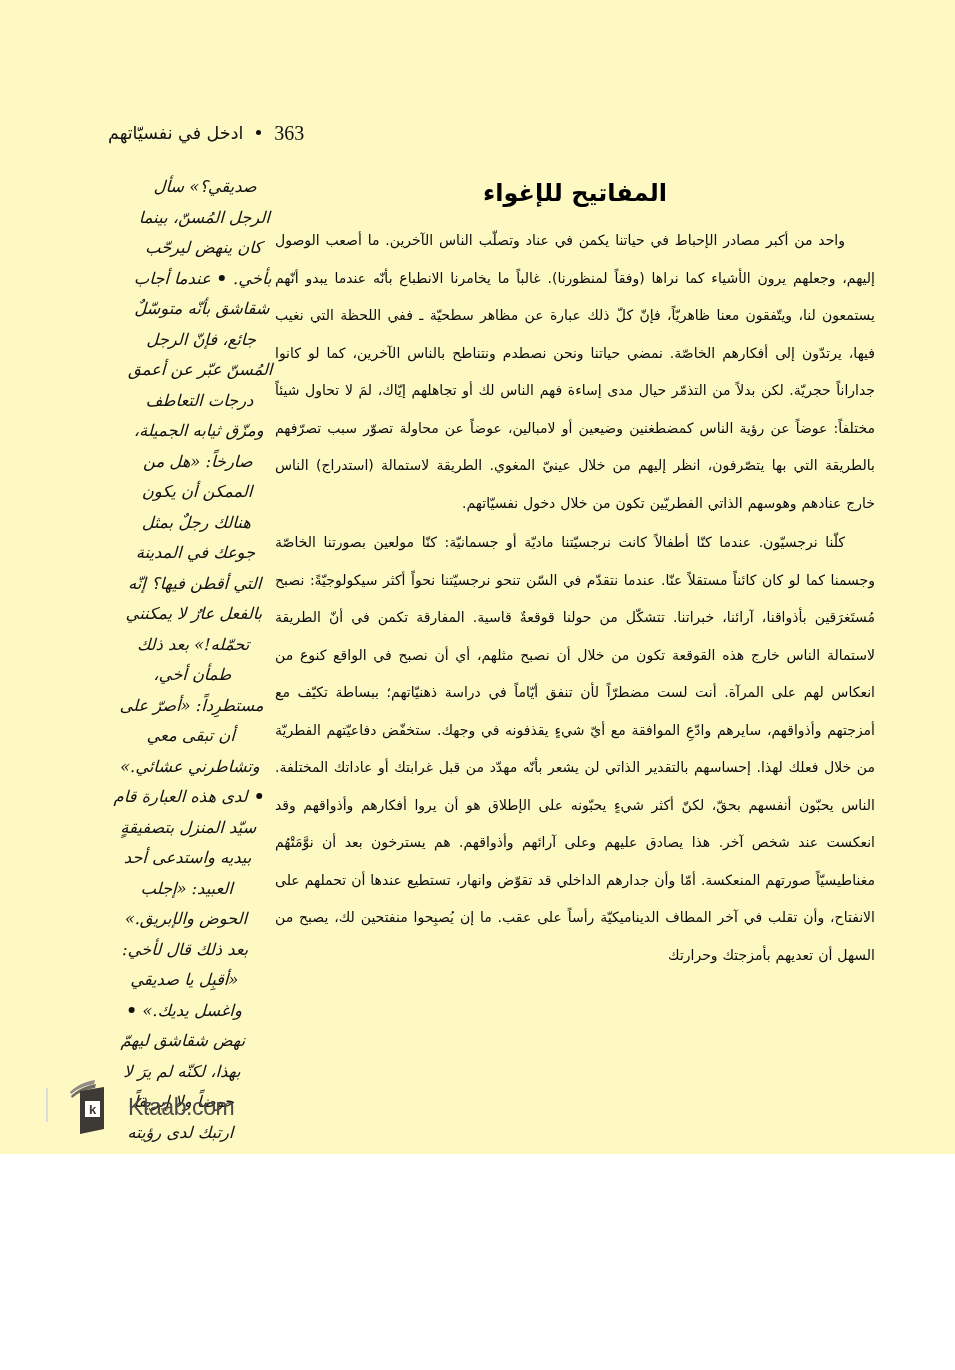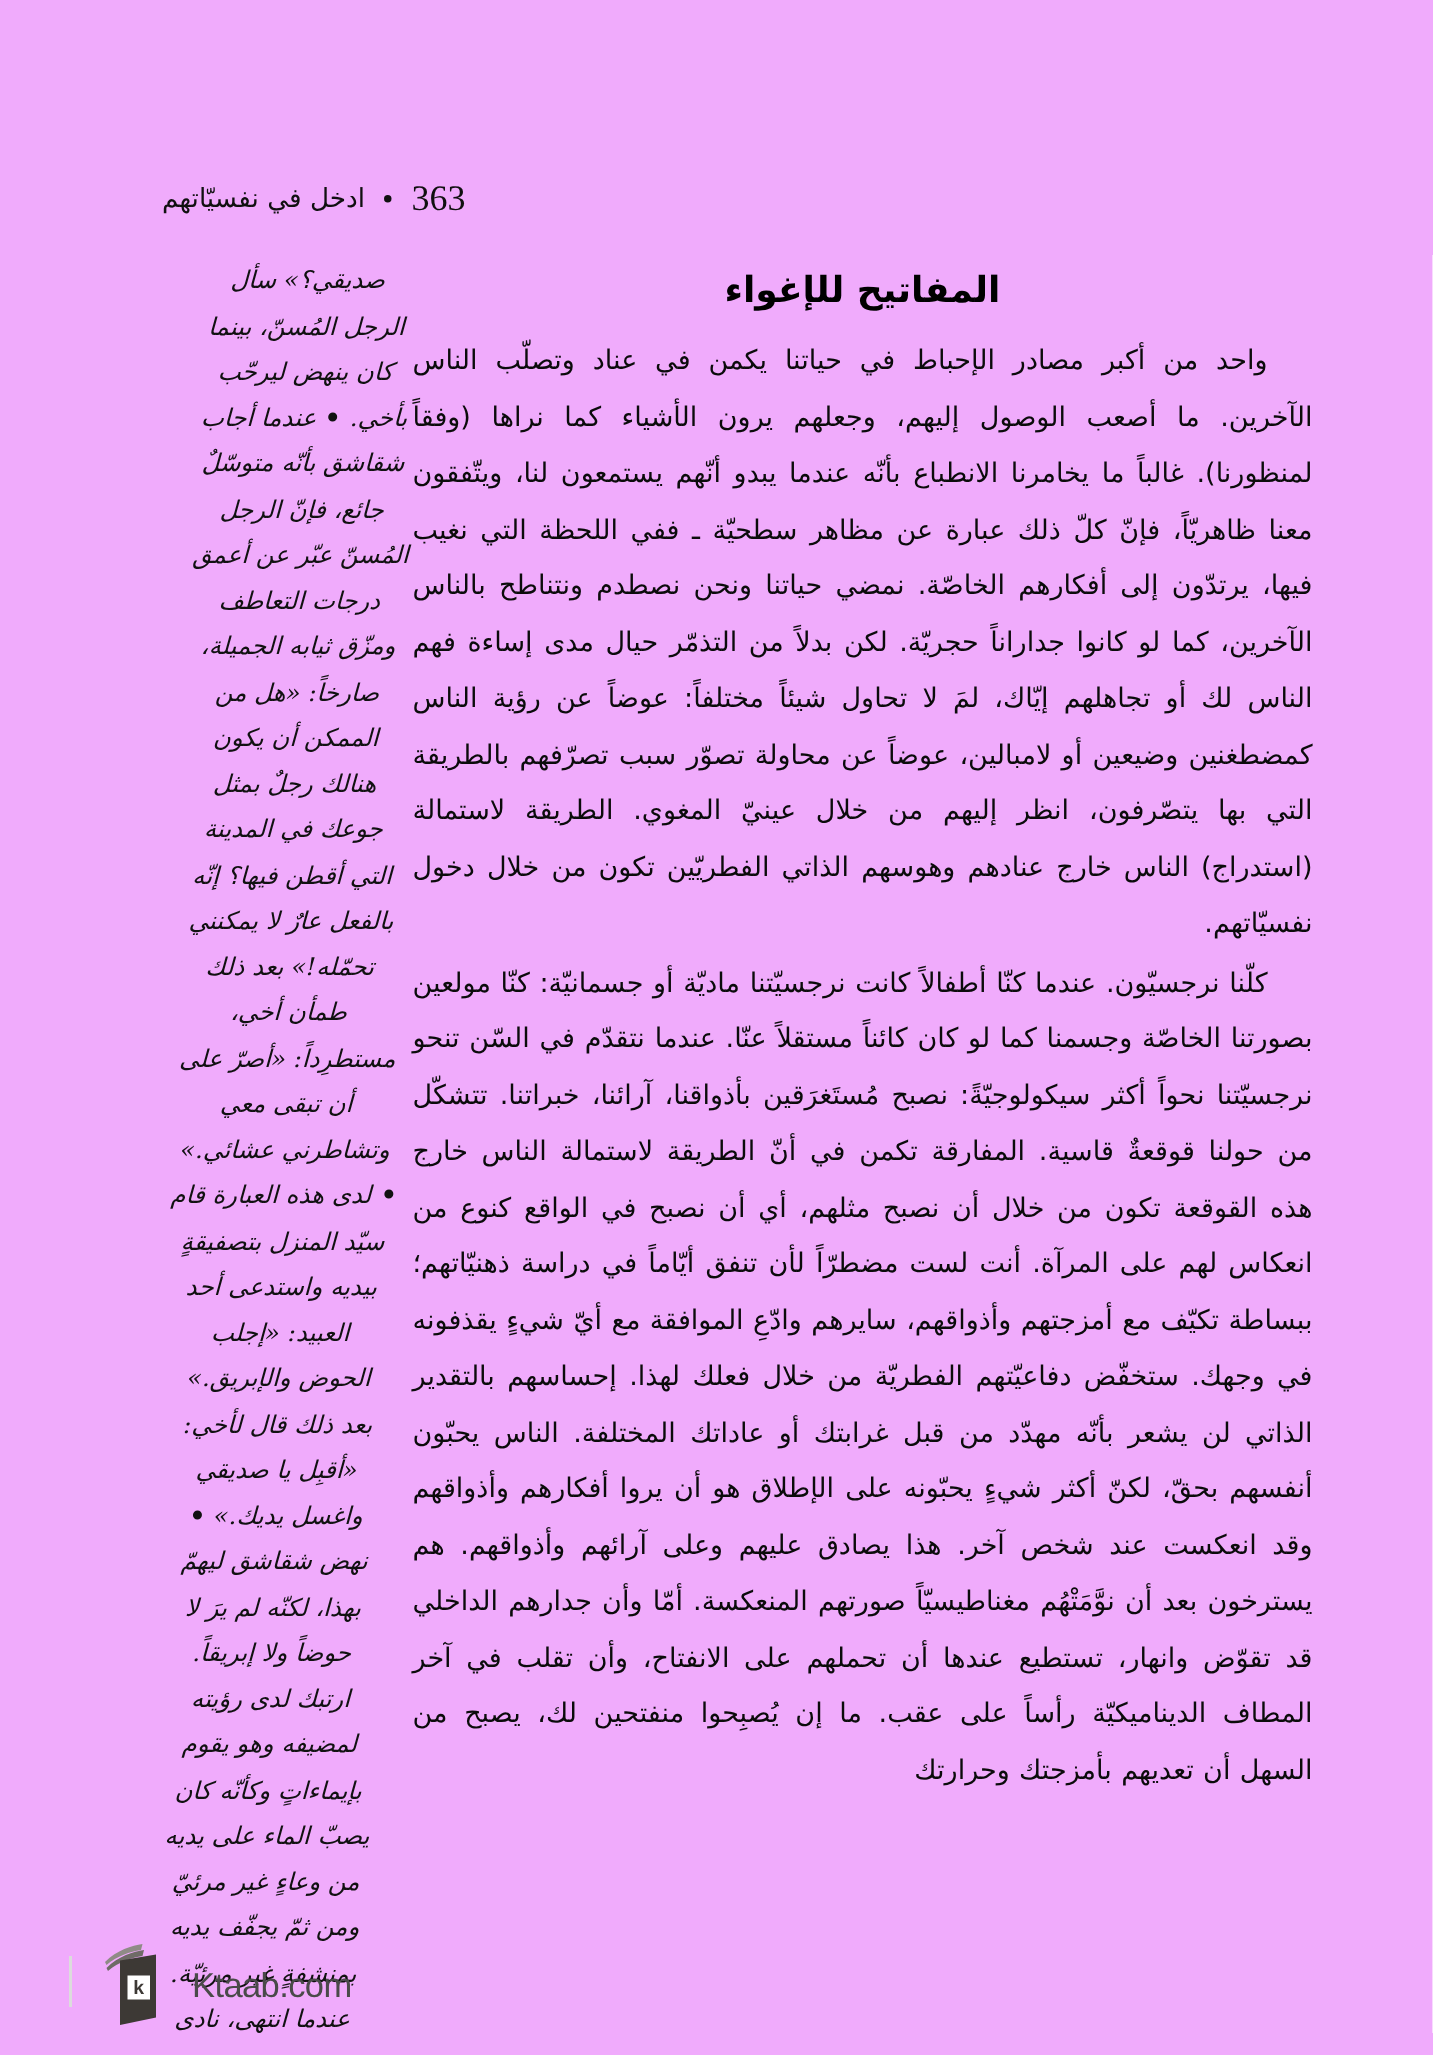--- a/index.html
+++ b/index.html
@@ -8,22 +8,22 @@
     padding: 0;
     background: #ffffff;
   }
   body {
     font-family: "DejaVu Sans", "Liberation Sans", sans-serif;
     color: #0a0a0a;
   }
   #page {
     position: relative;
     width: 955px;
-    height: 1370px;
-    background: #f0abfc;
+    height: 1154px;
+    background: #fef9c3;
     overflow: hidden;
     box-sizing: border-box;
   }
 
   
   #running-header {
     position: absolute;
     top: 118px;
     left: 108px;
     width: 300px;
@@ -45,21 +45,21 @@
   .hdr-dot {
     width: 5px;
     height: 5px;
     border-radius: 50%;
     background: #101010;
     flex: 0 0 auto;
     margin-bottom: 2px;
   }
   .hdr-folio {
     font-family: "Liberation Serif", serif;
-    font-size: 24px;
+    font-size: 20px;
     color: #101010;
     direction: ltr;
   }
 
   
   #article-title {
     position: absolute;
     top: 163px;
     right: 80px;
     width: 600px;
@@ -78,21 +78,21 @@
     top: 222px;
     right: 80px;
     width: 600px;
     direction: rtl;
     text-align: justify;
     text-justify: inter-word;
   }
   .body-par {
     margin: 0 0 2px 0;
     font-family: "DejaVu Sans", sans-serif;
-    font-size: 18px;
+    font-size: 14px;
     line-height: 37.5px;
     color: #0b0b0b;
     text-indent: 30px;
     text-align: justify;
     letter-spacing: -0.1px;
     word-spacing: 0.5px;
   }
 
   
   #margin-column {

